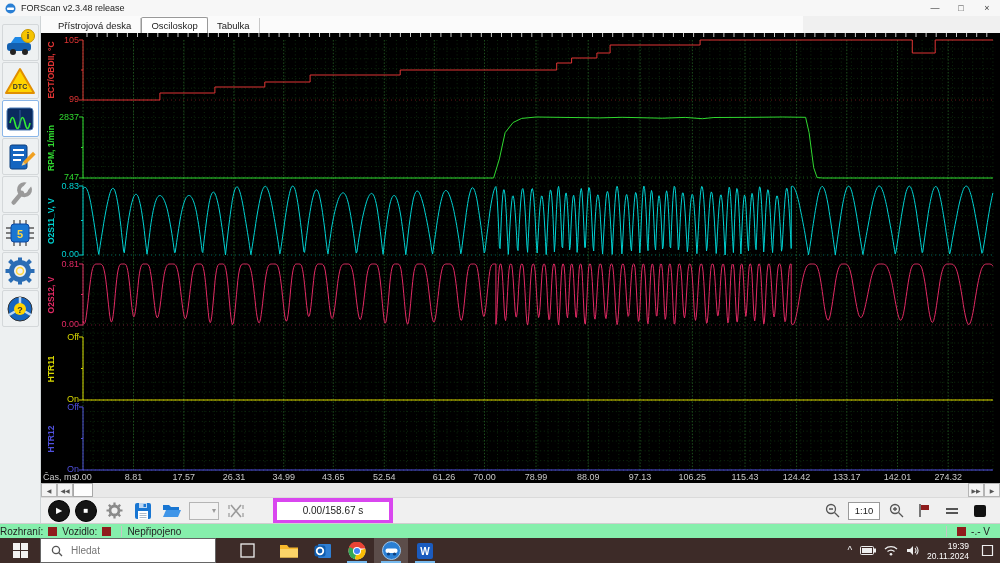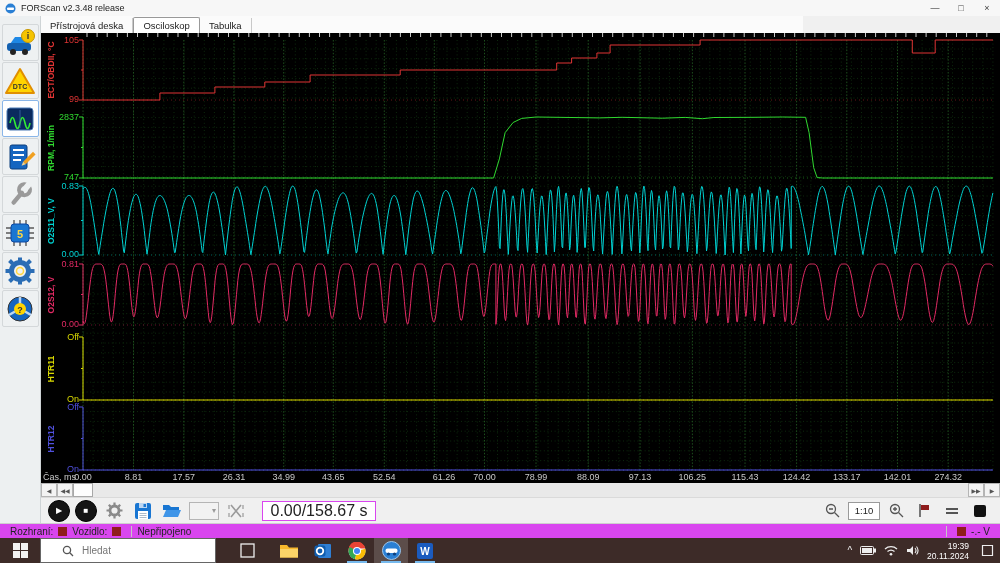--- a/index.html
+++ b/index.html
@@ -7,21 +7,21 @@
           font-family:"Liberation Sans",sans-serif;-webkit-font-smoothing:antialiased;}
   
   .titlebar{position:absolute;left:0;top:0;width:1000px;height:16px;background:#f7f7f7;
             display:flex;align-items:center;font-size:9px;color:#222;}
   .titlebar .app-ic{margin:0 5px 0 5px;display:flex;}
   .win-btns{position:absolute;right:0;top:0;height:16px;display:flex;}
   .win-btn{width:26px;height:16px;display:flex;align-items:center;justify-content:center;
            font-size:9px;color:#444;}
   
   .tabstrip{position:absolute;left:41px;top:16px;width:762px;height:17px;background:#fbfbfb;
-            display:flex;align-items:flex-end;box-sizing:border-box;
+            display:flex;align-items:flex-end;padding-left:8px;box-sizing:border-box;
             font-size:9.5px;color:#222;}
   .tab{padding:2px 9px 2px;border-right:1px solid #c9c9c9;white-space:nowrap;}
   .tab.active{background:#fff;border:1px solid #999;border-bottom:none;border-radius:2px 2px 0 0;}
   
   .sidebar{position:absolute;left:0;top:16px;width:41px;height:507px;background:#edf0f1;
            border-right:1px solid #cfd4d6;box-sizing:border-box;}
   .side-btn{width:37px;height:37px;margin:1px auto 0;display:flex;align-items:center;
             justify-content:center;border:1px solid #d4d8da;background:#eef1f2;border-radius:2px;box-sizing:border-box;}
   .side-btn:first-child{margin-top:8px;}
   .side-btn.active{background:#ffffff;border-color:#8ab6e8;}
@@ -37,40 +37,40 @@
   .sc-track{flex:1;}
   
   .toolbar{position:absolute;left:41px;top:497px;width:959px;height:26px;background:#f0f0f0;
            border-top:1px solid #dadada;display:flex;align-items:center;gap:5px;
            padding-left:7px;box-sizing:border-box;}
   .round-btn{width:20px;height:20px;border-radius:50%;background:#151515;color:#fff;display:flex;
              align-items:center;justify-content:center;font-size:8px;border:1px solid #000;}
   .tb-btn{width:24px;height:22px;display:flex;align-items:center;justify-content:center;}
   .combo{width:30px;height:18px;border:1px solid #b5b5b5;background:#f2f2f2;color:#9a9a9a;
          font-size:8px;display:flex;align-items:center;justify-content:flex-end;padding-right:2px;box-sizing:border-box;}
-  .time-box{width:112px;height:18px;border:1px solid #d946ef;background:#fff;font-size:16px;
-            display:flex;align-items:center;justify-content:center;color:#222;margin-left:9px;}
+  .time-box{width:112px;height:18px;border:4px solid #d946ef;background:#fff;font-size:10px;
+            display:flex;align-items:center;justify-content:center;color:#222;margin-left:20px;}
   .tb-right{margin-left:auto;display:flex;align-items:center;gap:4px;padding-right:8px;}
   .ratio-box{min-width:26px;height:16px;border:1px solid #9a9a9a;background:#fff;font-size:9.5px;
              display:flex;align-items:center;justify-content:center;padding:0 2px;color:#222;}
   
-  .statusbar{position:absolute;left:0;top:523px;width:1000px;height:15px;background:#d946ef;
+  .statusbar{position:absolute;left:0;top:523px;width:1000px;height:15px;background:#86efac;
              border-top:1px solid #cfcfcf;display:flex;align-items:center;font-size:10px;
-             color:#222;box-sizing:border-box;padding-left:10px;}
+             color:#222;box-sizing:border-box;padding-left:0;}
   .led{width:9px;height:9px;background:#8f1d1d;display:inline-block;margin:0 5px;}
   .ssep{width:1px;height:11px;background:#c6c6c6;margin:0 5px;}
   .spacer{flex:1;}
   
   .taskbar{position:absolute;left:0;top:538px;width:1000px;height:25px;background:#3d2b28;
            display:flex;align-items:stretch;color:#eee;}
   .start{width:40px;display:flex;align-items:center;justify-content:center;}
   .win-logo{display:grid;grid-template-columns:7px 7px;grid-template-rows:7px 7px;gap:1px;}
   .win-logo div{background:#f2f2f2;}
   .search{width:176px;background:#fff;border:1px solid #666;display:flex;align-items:center;
-          gap:6px;padding-left:21px;box-sizing:border-box;}
+          gap:6px;padding-left:10px;box-sizing:border-box;}
   .search input{border:none;outline:none;font-size:10px;font-family:"Liberation Sans",sans-serif;
                 color:#444;width:120px;background:transparent;}
   .tb-icon{width:34px;display:flex;align-items:center;justify-content:center;position:relative;}
   .tb-icon.active{background:rgba(255,255,255,0.16);}
   .runline{position:absolute;bottom:0;left:7px;right:7px;height:2px;background:#76b9ed;}
   .tray{margin-left:auto;display:flex;align-items:center;gap:8px;padding-right:6px;}
   .chev{font-size:10px;color:#eee;}
   .clock{font-size:8.5px;line-height:10px;text-align:right;color:#fff;}
 </style>
 </head>

